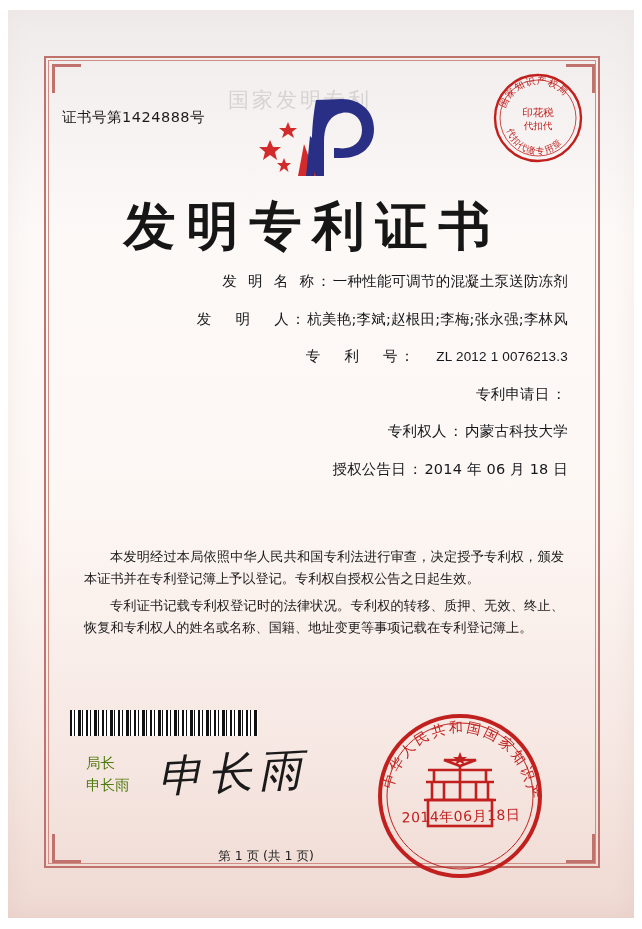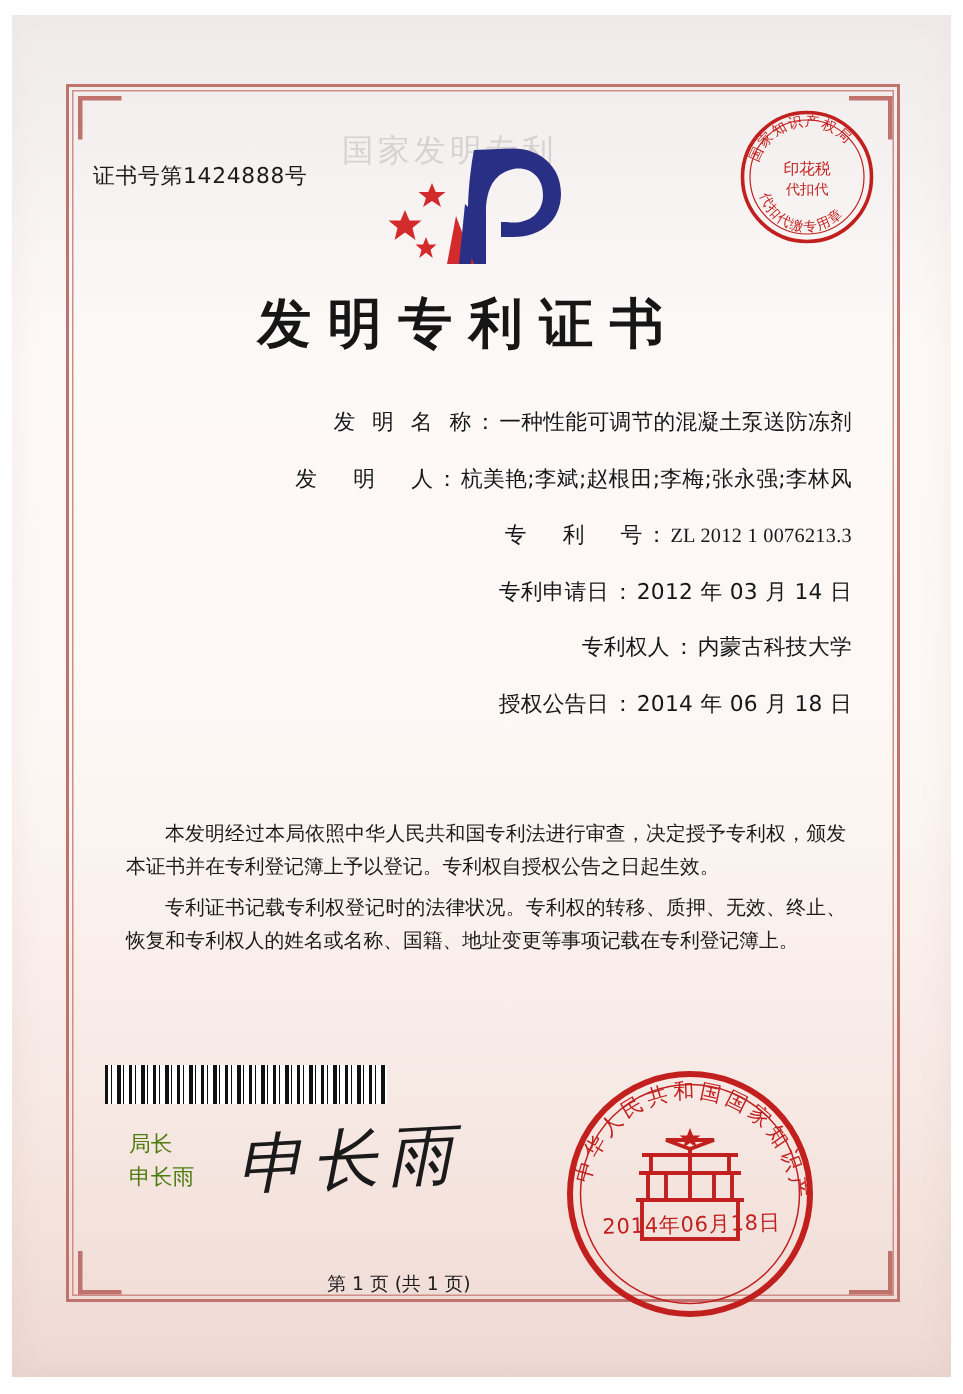--- a/index.html
+++ b/index.html
@@ -117,21 +117,21 @@
     height: 92px;
   }
 
   
   .title {
     position: absolute;
     left: 0;
     top: 192px;
     width: 614px;
     text-align: center;
-    font-size: 36px;
+    font-size: 52px;
     font-weight: bold;
     letter-spacing: 11px;
     color: #161616;
     font-family: "DejaVu Sans", sans-serif;
     text-indent: 11px;
   }
 
   
   .fields {
     position: absolute;
@@ -156,21 +156,21 @@
     display: inline-block;
     width: 92px;
     text-align: justify;
     text-align-last: justify;
   }
   .field-sep { padding: 0 2px; }
   .field-value {
     letter-spacing: 0.2px;
     color: #15171a;
   }
-  .field-value.mono { font-family: Liberation Serif, serif; font-size: 13.5px; }
+  .field-value.mono { font-family: Liberation Sans, sans-serif; font-size: 13.5px; margin-left: 20px; }
 
   
   .body-text {
     position: absolute;
     left: 72px;
     top: 546px;
     width: 492px;
     font-size: 13.2px;
     line-height: 21.5px;
     color: #1a1a1a;
@@ -320,21 +320,20 @@
       <span class="field-value">杭美艳;李斌;赵根田;李梅;张永强;李林风</span>
     </div>
     <div class="field-row">
       <span class="field-label spread">专利号</span>
       <span class="field-sep">：</span>
       <span class="field-value mono">ZL 2012 1 0076213.3</span>
     </div>
     <div class="field-row">
       <span class="field-label">专利申请日</span>
       <span class="field-sep">：</span>
-      <span class="field-value">2012 年 03 月 14 日</span>
     </div>
     <div class="field-row">
       <span class="field-label">专利权人</span>
       <span class="field-sep">：</span>
       <span class="field-value">内蒙古科技大学</span>
     </div>
     <div class="field-row">
       <span class="field-label">授权公告日</span>
       <span class="field-sep">：</span>
       <span class="field-value">2014 年 06 月 18 日</span>

